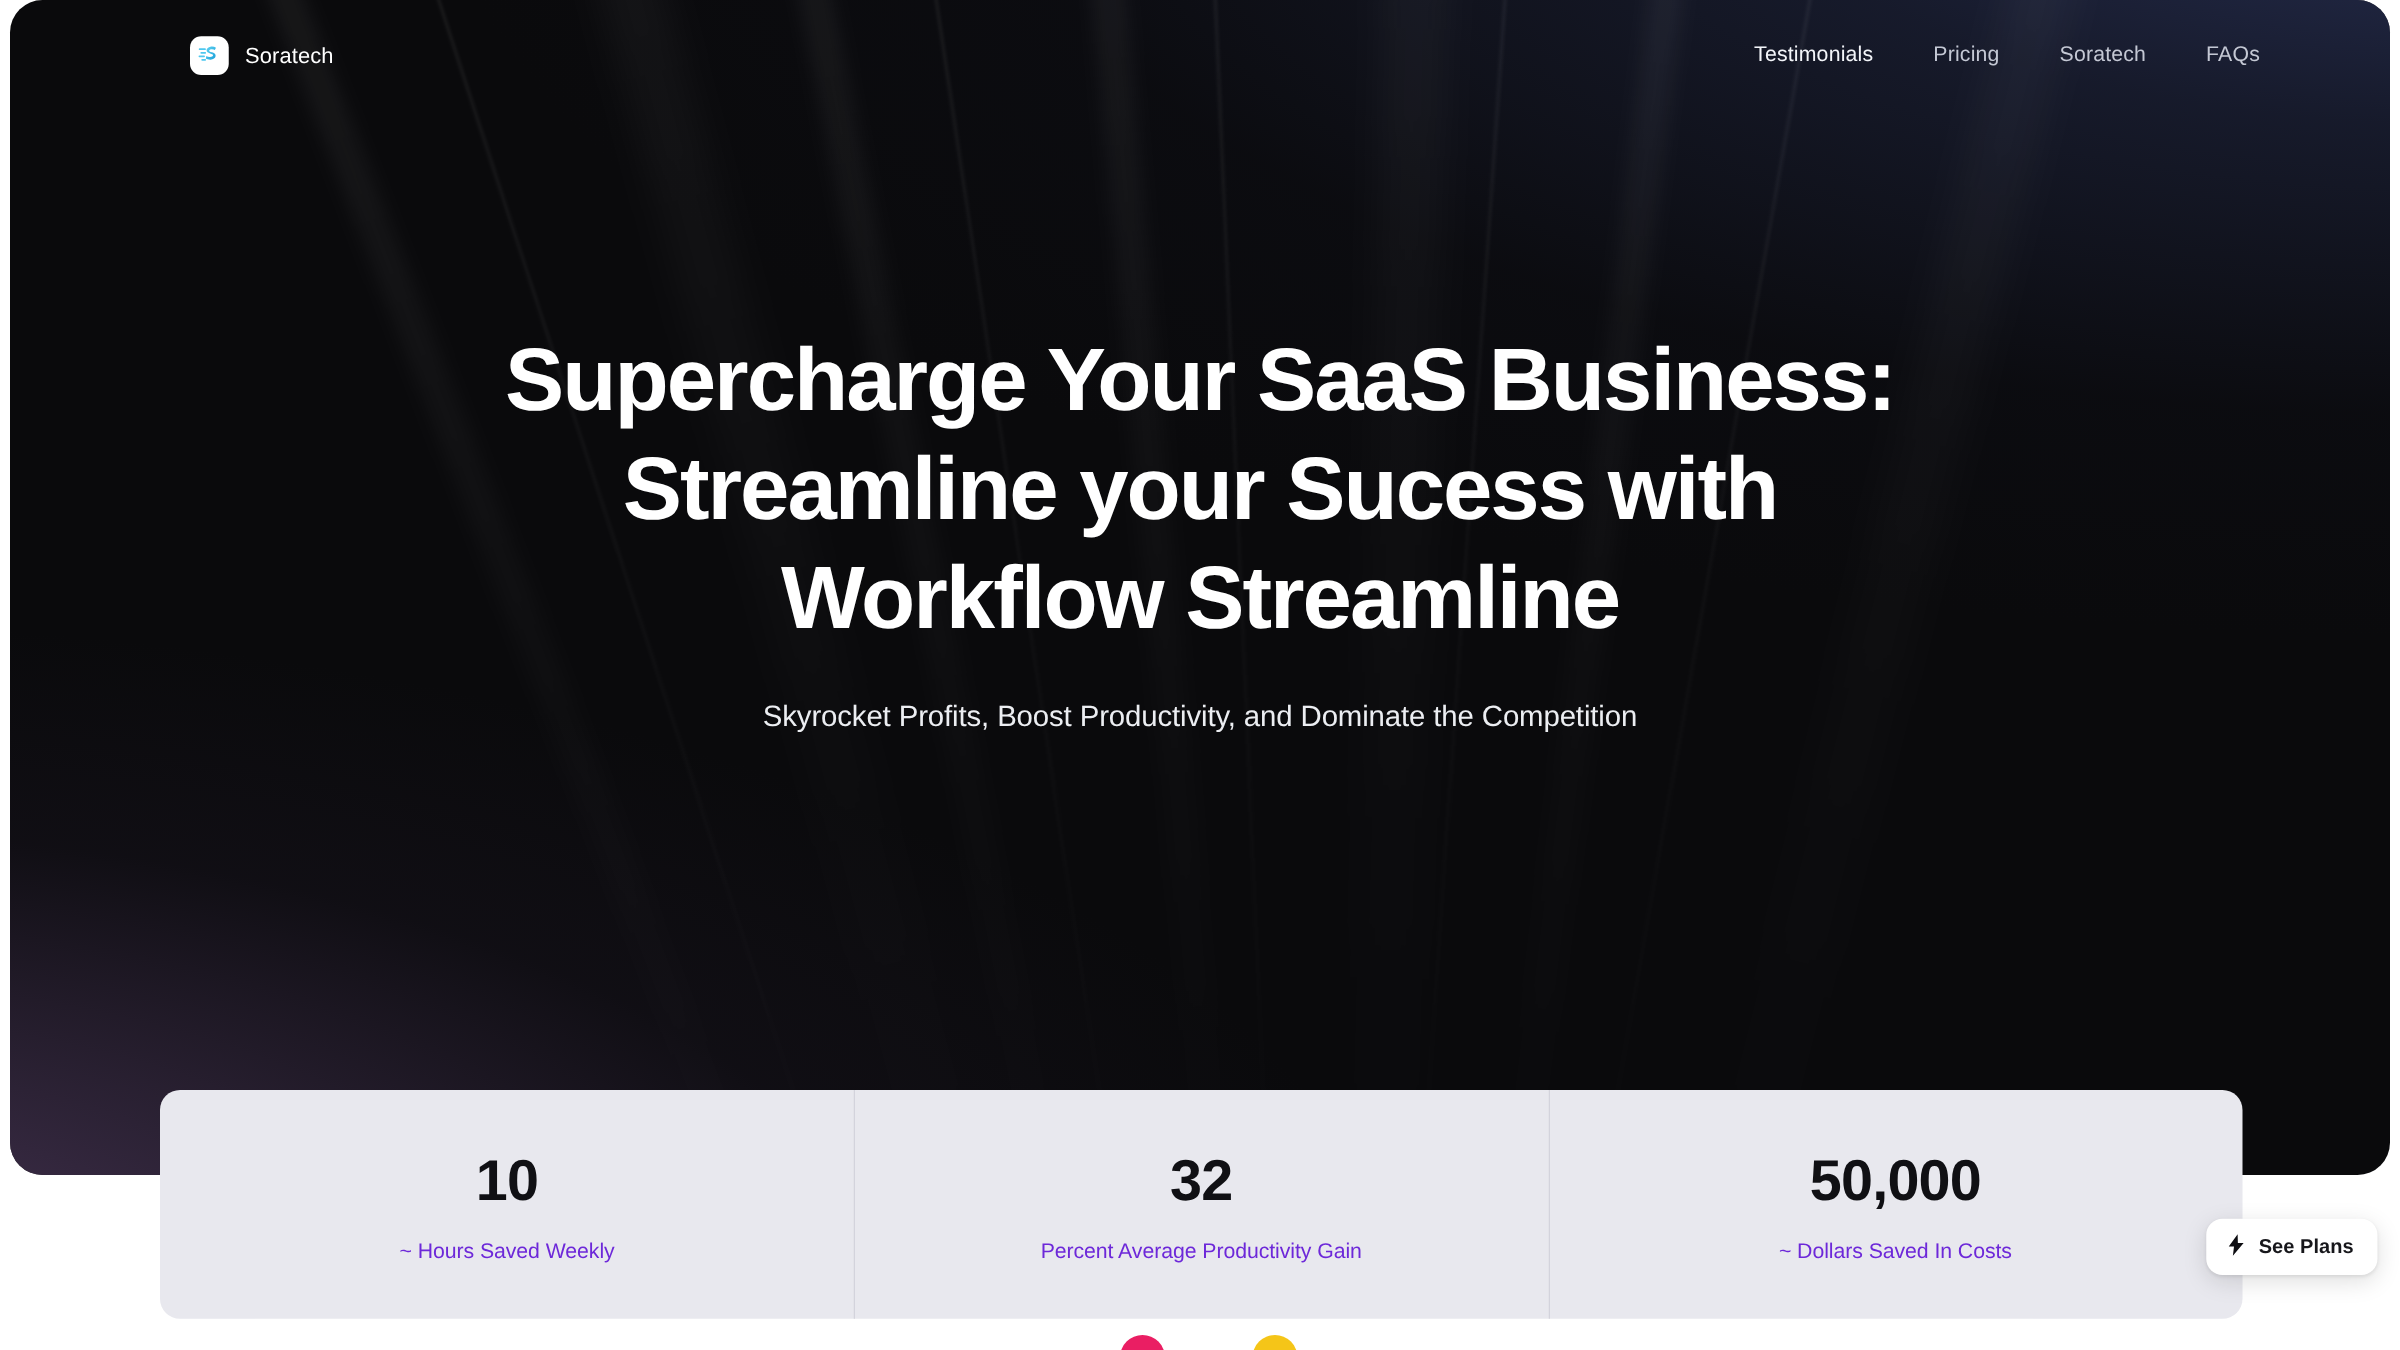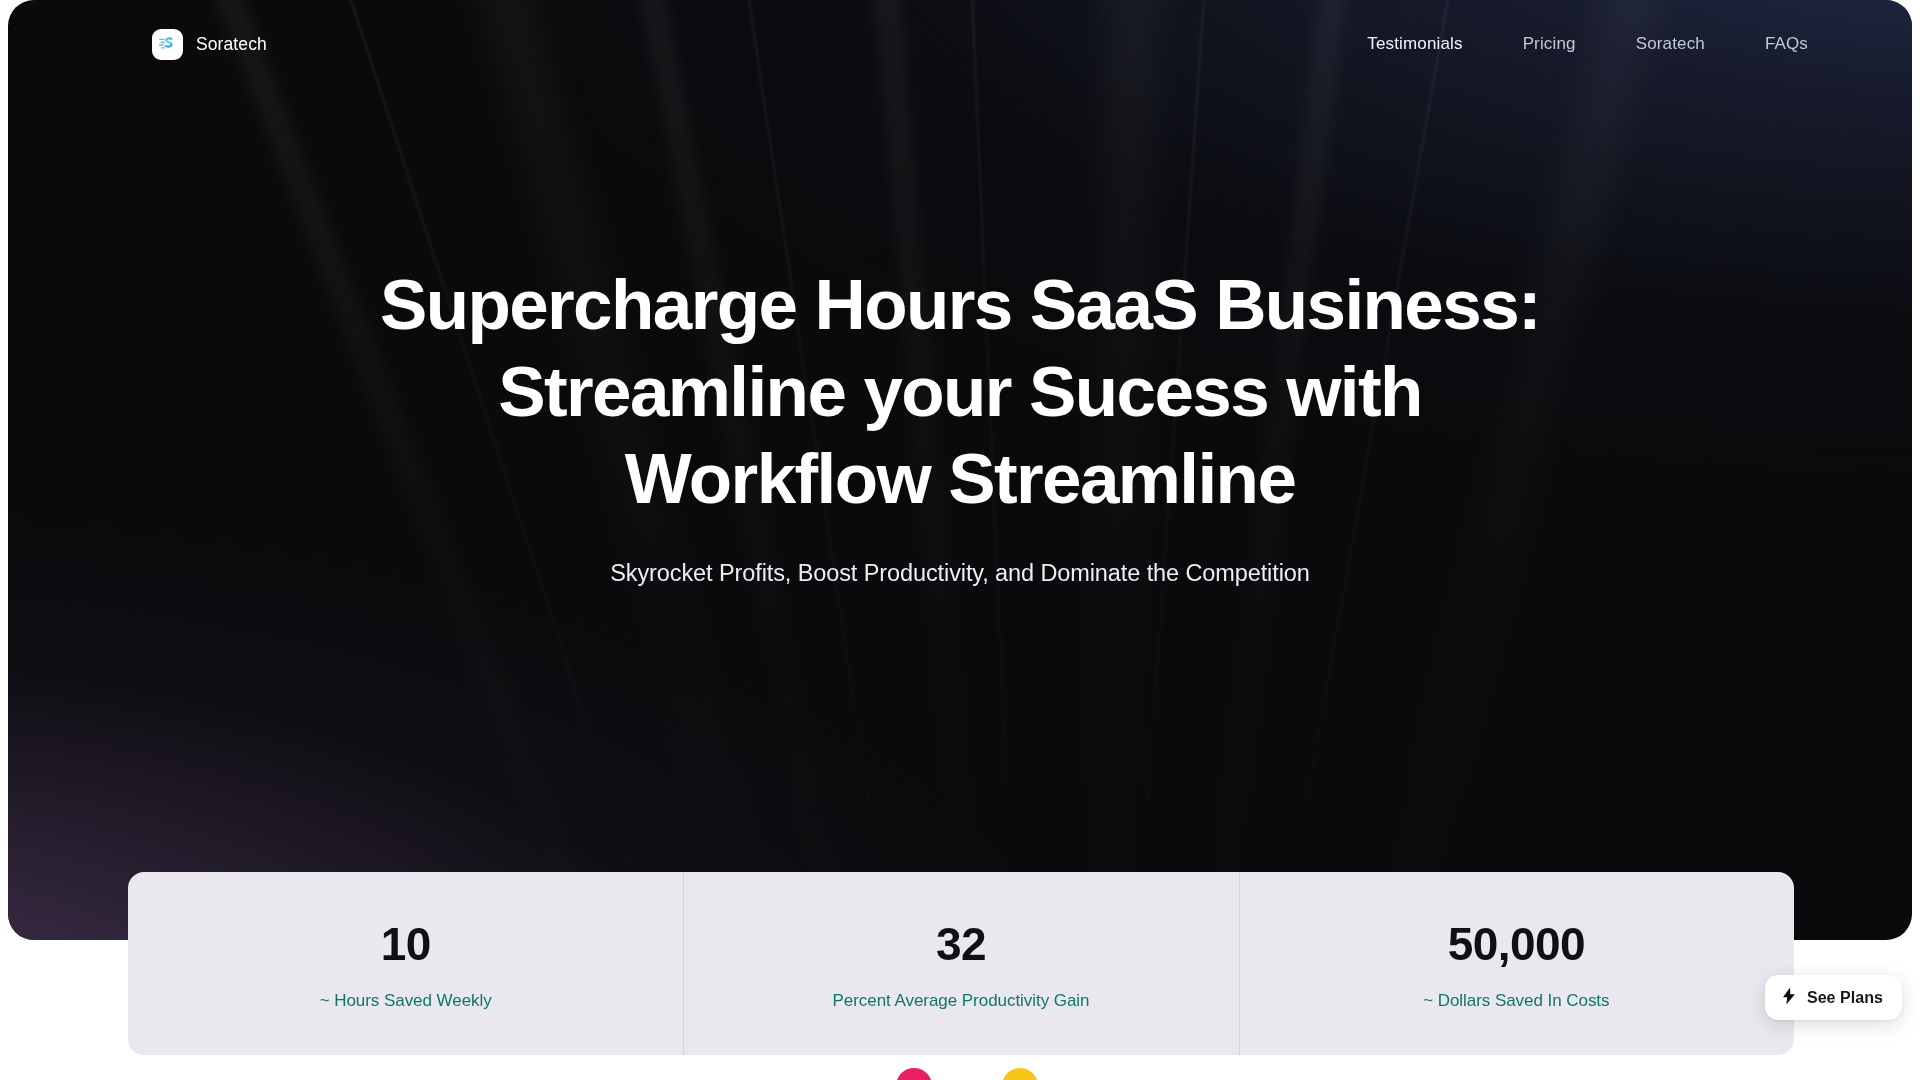--- a/index.html
+++ b/index.html
@@ -53,21 +53,21 @@
     display:flex; align-items:center; z-index:20;margin-left:28px;
   }
   .brand { position:absolute; left:116px; display:flex; align-items:center; gap:13px; }
   .logo-mark {
     width:31px; height:31px; border-radius:9px;
     background:#ffffff;
     display:flex; align-items:center; justify-content:center;
     flex:0 0 auto;
   }
   .brand-name { color:#ffffff; font-size:17.5px; letter-spacing:0.1px; }
-  .nav-links { position:absolute; right:108px; display:flex; align-items:center; gap:12px; }
+  .nav-links { position:absolute; right:108px; display:flex; align-items:center; gap:0px; }
   .nav-link {
     color:#c4c8d4; font-size:17px; padding:6px 24px; cursor:pointer;
     letter-spacing:0.15px; white-space:nowrap;
   }
   .nav-link.active { color:#f3f5f9; }
 
   
   .hero-content {
     position:absolute; left:0; right:0; top:262px;
     text-align:center; z-index:15;
@@ -122,21 +122,21 @@
     content:"";
     position:absolute; left:0; top:0; bottom:0;
     width:1px; background:#d3d3dc;
   }
   .stat-value {
     font-size:46px; font-weight:700; color:#101014;
     letter-spacing:-0.6px; line-height:1;
   }
   .stat-label {
     margin-top:24px;
-    font-size:17px; color:#0f766e; font-weight:400;
+    font-size:17px; color:#6d28d9; font-weight:400;
     letter-spacing:-0.05px;
   }
 
   
   .see-plans {
     position:absolute;
     right:18px; top:975px;
     display:inline-flex; align-items:center; gap:11px;
     background:#ffffff;
     border:none; border-radius:13px;
@@ -202,21 +202,21 @@
       <div class="nav-links">
         <a class="nav-link active">Testimonials</a>
         <a class="nav-link">Pricing</a>
         <a class="nav-link">Soratech</a>
         <a class="nav-link">FAQs</a>
       </div>
     </nav>
 
     <div class="hero-content">
       <h1 class="headline">
-        <span>Supercharge Hours SaaS Business:</span><br>
+        <span>Supercharge Your SaaS Business:</span><br>
         <span>Streamline your Sucess with</span><br>
         <span>Workflow Streamline</span>
       </h1>
       <p class="subhead">Skyrocket Profits, Boost Productivity, and Dominate the Competition</p>
     </div>
   </section>
 
   <section class="stats">
     <div class="stat">
       <div class="stat-value">10</div>

